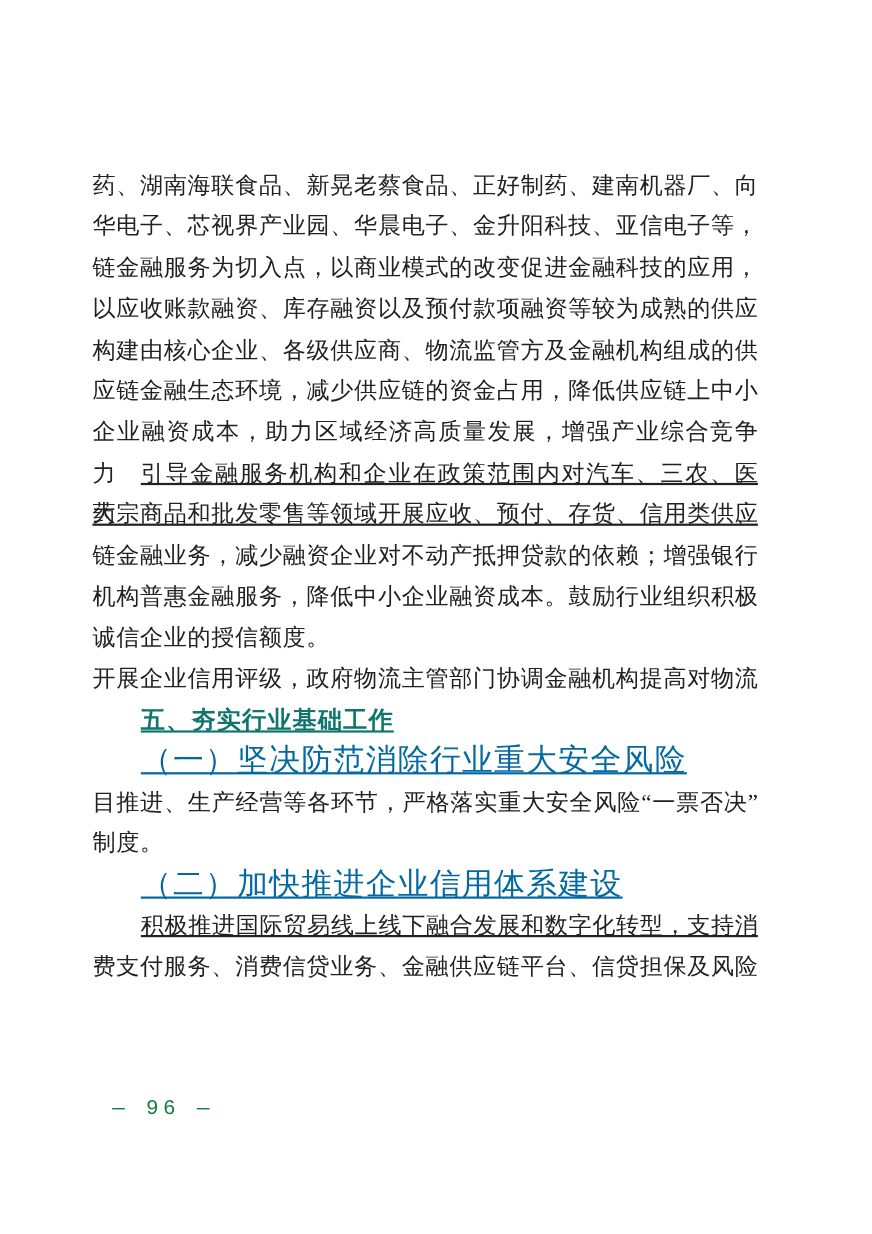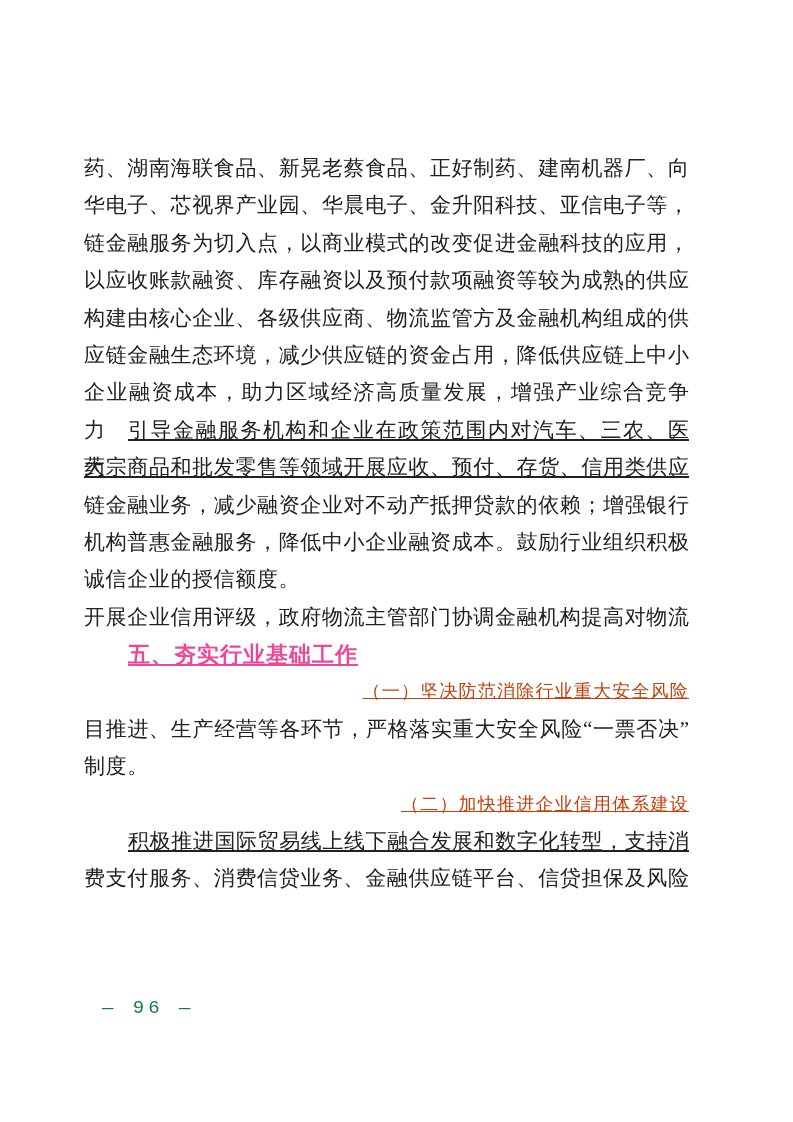--- a/index.html
+++ b/index.html
@@ -39,27 +39,26 @@
   }
   .line.indent {
     text-indent: 44px;
     text-decoration: underline;
   }
   .line.heading1 {
     font-family: "Liberation Sans", "DejaVu Sans", sans-serif;
     font-weight: 700;
     font-size: 22px;
     letter-spacing: 1px;
-    color: #ec4899;
+    color: #0f766e;
   }
   .line.heading2 {
-    font-size: 18px;
+    font-size: 28px;
     letter-spacing: 1.2px;
-    color: #c2410c;
-    text-align: right;
+    color: #0369a1;
   }
   .page-number {
     position: absolute;
     left: 102px;
     top: 994px;
     font-size: 19px;
     line-height: 28px;
     letter-spacing: 4px;
     color: #15803d;
     font-family: Liberation Mono, monospace;

